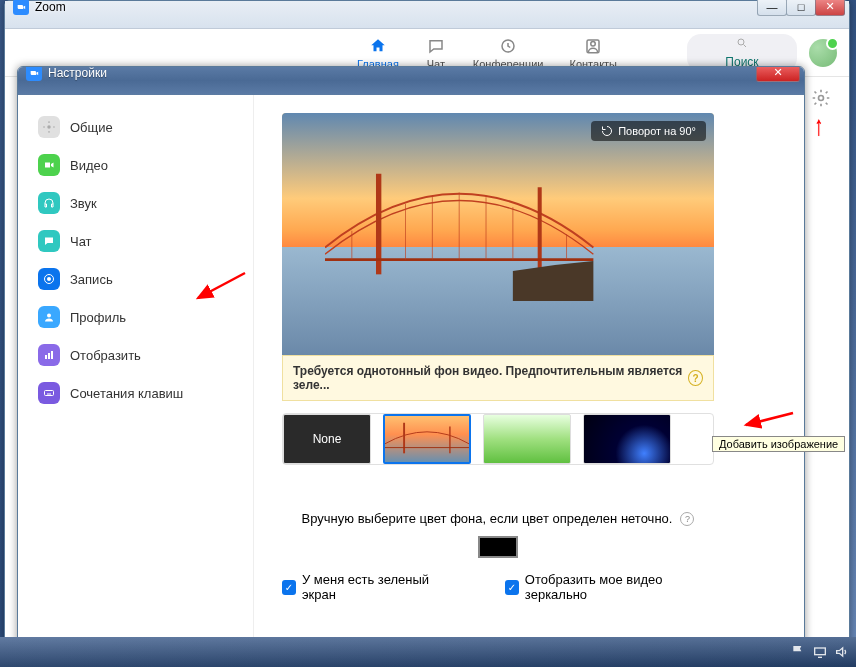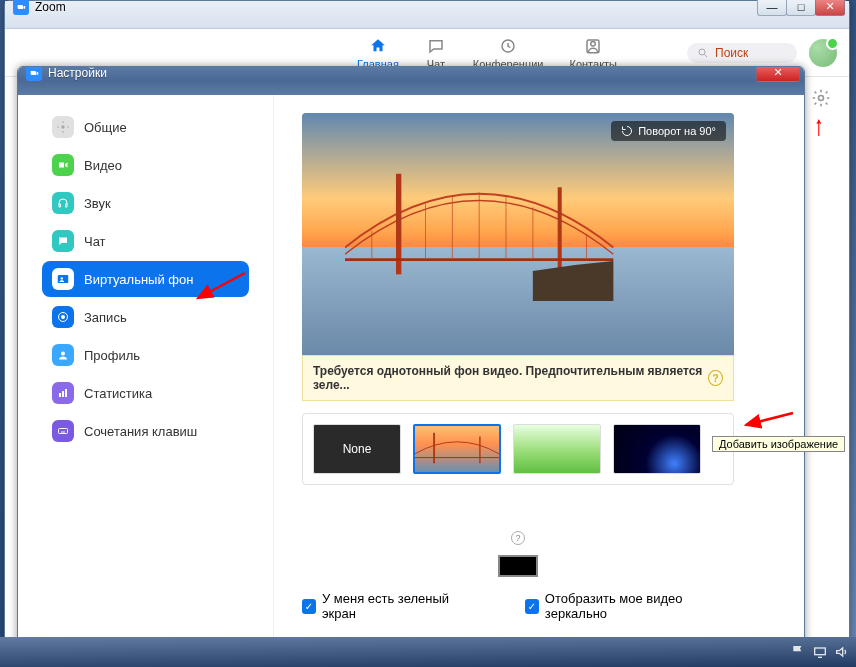--- a/index.html
+++ b/index.html
@@ -12,46 +12,46 @@
   .win7-ctrls { display: flex; gap: 0; }
   .win7-ctrls div { width: 30px; height: 18px; border: 1px solid rgba(100,120,140,0.6); border-radius: 3px; margin-left: -1px; display: flex; align-items: center; justify-content: center; background: linear-gradient(180deg,#eef3f8,#d5e0ec); cursor: pointer; font-size: 11px; }
   .win7-ctrls .close { background: linear-gradient(180deg,#e88,#c44); color: #fff; }
   .zoom-main { position: absolute; left: 4px; top: 0; width: 846px; height: 660px; background: #fff; border-radius: 6px; box-shadow: 0 0 8px rgba(0,0,0,0.4); border: 1px solid #5a7a9a; }
   .zoom-main .win7-titlebar { background: linear-gradient(180deg, #e8eef5 0%, #d8e2ee 100%); border-bottom: 1px solid #c0cad8; }
   .zoom-topbar { height: 48px; background: #fff; display: flex; align-items: center; border-bottom: 1px solid #e5e5e5; padding: 0 12px; }
   .zoom-tabs { display: flex; flex: 1; justify-content: center; gap: 14px; }
   .zoom-tab { display: flex; flex-direction: column; align-items: center; gap: 2px; font-size: 11px; color: #555; cursor: pointer; padding: 2px 6px; }
   .zoom-tab.active { color: #0b74ed; }
   .zoom-tab .ticon { width: 22px; height: 20px; display: flex; align-items: center; justify-content: center; }
-  .search-pill { display: flex; align-items: center; background: #f0f0f4; border-radius: 14px; padding: 3px 10px; gap: 6px; font-size: 12px; color: #c2410c; width: 110px; }
+  .search-pill { display: flex; align-items: center; background: #f0f0f4; border-radius: 14px; padding: 3px 10px; gap: 6px; font-size: 12px; color: #0f766e; width: 110px; flex-direction: column; }
   .avatar { width: 28px; height: 28px; border-radius: 50%; background: radial-gradient(circle at 30% 30%, #aaddaa, #77bb77); margin-left: 12px; position: relative; }
   .avatar::after { content: ''; position: absolute; right: -2px; top: -2px; width: 9px; height: 9px; background: #4dd24d; border: 2px solid #fff; border-radius: 50%; }
   .gear-btn { position: absolute; right: 25px; top: 88px; width: 20px; height: 20px; color: #999; cursor: pointer; }
   .arrow-up { position: absolute; right: 30px; top: 110px; color: #ff0000; font-size: 28px; transform: scaleX(0.6); text-shadow: 0 0 1px #ff0000; }
   .arrow-up::before { content: '↑'; }
   .settings-win { left: 17px; top: 66px; width: 788px; height: 582px; background: #fff; }
   .settings-win .win7-titlebar { background: linear-gradient(180deg, #5a7aa5 0%, #4a6a95 50%, #5a7aa5 100%); color: #fff; }
   .settings-win .win7-titlebar .title { color: #fff; text-shadow: 0 1px 1px rgba(0,0,0,0.4); }
   .settings-win .win7-ctrls .close { width: 44px; height: 18px; background: linear-gradient(180deg,#e66,#c22); border-radius: 3px; }
   .settings-body { display: flex; height: calc(100% - 28px); }
-  .s-sidebar { width: 256px; padding: 14px 24px; border-right: 1px solid #eee; overflow-y: auto; }
+  .s-sidebar { width: 236px; padding: 14px 10px; border-right: 1px solid #eee; overflow-y: auto; }
   .s-item { display: flex; align-items: center; gap: 10px; padding: 7px 10px; font-size: 13px; color: #333; border-radius: 8px; cursor: pointer; margin-bottom: 2px; }
   .s-item .s-icon { width: 22px; height: 22px; border-radius: 6px; display: flex; align-items: center; justify-content: center; color: #fff; flex-shrink: 0; }
   .s-item.active { background: #0b74ed; color: #fff; font-weight: 500; }
   .s-content { flex: 1; padding: 18px 28px; overflow-y: auto; position: relative; }
   .preview { width: 432px; height: 244px; position: relative; border-radius: 4px; overflow: hidden; background: linear-gradient(180deg, #ffd080 0%, #ffb060 15%, #ff9050 25%, #a0c0d0 40%, #7090b0 100%); }
   .preview .sky { position: absolute; inset: 0; background: linear-gradient(180deg, #6088b0 0%, #ffcb7a 35%, #ffa850 48%, #ff8840 55%, #88a8c0 65%, #5878a0 100%); }
   .preview .water { position: absolute; left:0; right:0; bottom:0; height: 45%; background: linear-gradient(180deg, #9ab8d0 0%, #6a88a8 100%); }
   .preview .bridge { position: absolute; left: 10%; right: 8%; top: 22%; height: 55%; }
   .preview .rotate-btn { position: absolute; right: 8px; top: 8px; background: rgba(0,0,0,0.55); color: #fff; font-size: 11px; padding: 4px 10px; border-radius: 4px; display: flex; align-items: center; gap: 5px; cursor: pointer; text-align: center; }
   .warning-bar { width: 432px; background: #fff9e0; border: 1px solid #f0e0a0; padding: 8px 10px; font-size: 12px; font-weight: 600; color: #333; display: flex; align-items: center; justify-content: space-between; position: relative; top: -2px; }
   .warning-bar .help-ic { width: 16px; height: 16px; border: 1px solid #d4b020; color: #d4b020; border-radius: 50%; display: flex; align-items: center; justify-content: center; font-size: 10px; }
   .select-row { display: flex; align-items: center; justify-content: space-between; width: 432px; margin-top: 18px; font-size: 13px; }
   .add-btn { width: 20px; height: 20px; border: 1.5px solid #555; border-radius: 5px; display: flex; align-items: center; justify-content: center; font-size: 14px; cursor: pointer; color: #555; }
-  .thumbs { width: 432px; border: 1px solid #e0e0e0; border-radius: 4px; padding: 10px; margin-top: 10px; display: flex; gap: 12px; }
+  .thumbs { width: 432px; border: 1px solid #e0e0e0; border-radius: 4px; margin-top: 10px; display: flex; gap: 12px; }
   .thumb { width: 88px; height: 50px; border: 1px solid #ddd; border-radius: 2px; display: flex; align-items: center; justify-content: center; font-size: 12px; cursor: pointer; position: relative; overflow: hidden; }
   .thumb.none { background: #2a2a2a; color: #fff; }
   .thumb.sel { border: 2px solid #0b74ed; }
   .tooltip-box { position: absolute; left: 712px; top: 436px; background: #ffffe1; border: 1px solid #888; padding: 1px 6px; font-size: 11px; white-space: nowrap; z-index: 20; }
   .manual-row { margin-top: 46px; width: 432px; font-size: 13px; display: flex; align-items: center; gap: 8px; justify-content: center; }
   .help-ic2 { width: 14px; height: 14px; border: 1px solid #aaa; color: #888; border-radius: 50%; display: inline-flex; align-items: center; justify-content: center; font-size: 9px; }
   .swatch { width: 40px; height: 22px; background: #000; border: 2px solid #888; margin: 10px auto 0; cursor: pointer; }
   .checks-row { display: flex; gap: 50px; margin-top: 14px; justify-content: center; width: 432px; font-size: 13px; }
   .chk { display: flex; align-items: center; gap: 6px; cursor: pointer; }
   .chk .box { width: 15px; height: 15px; background: #0b74ed; border-radius: 3px; display: flex; align-items: center; justify-content: center; color: #fff; font-size: 10px; }
@@ -173,30 +173,20 @@
           <span>Звук</span>
         </div>
       <div class="s-item">
           <div class="s-icon" style="background:#30c8c0">
             <svg width="12" height="12" viewBox="0 0 24 24" fill="#fff">
               <path d="M4 5h16v11H9l-5 4z"></path>
             </svg>
           </div>
           <span>Чат</span>
         </div>
-      <div class="s-item active">
-          <div class="s-icon" style="background:#fff">
-            <svg width="14" height="14" viewBox="0 0 24 24" fill="#0b74ed">
-              <rect x="3" y="5" width="18" height="14" rx="2"></rect>
-              <circle cx="10" cy="11" r="2" fill="#fff"></circle>
-              <path d="M6 17c0-2 2-3 4-3s4 1 4 3" fill="#fff"></path>
-            </svg>
-          </div>
-          <span>Виртуальный фон</span>
-        </div>
       <div class="s-item">
           <div class="s-icon" style="background:#0b74ed">
             <svg width="12" height="12" viewBox="0 0 24 24">
               <circle cx="12" cy="12" r="9" fill="none" stroke="#fff" stroke-width="2"></circle>
               <circle cx="12" cy="12" r="4" fill="#fff"></circle>
             </svg>
           </div>
           <span>Запись</span>
         </div>
       <div class="s-item">
@@ -209,21 +199,21 @@
           <span>Профиль</span>
         </div>
       <div class="s-item">
           <div class="s-icon" style="background:#8a6ae8">
             <svg width="12" height="12" viewBox="0 0 24 24" fill="#fff">
               <rect x="4" y="12" width="4" height="8"></rect>
               <rect x="10" y="8" width="4" height="12"></rect>
               <rect x="16" y="4" width="4" height="16"></rect>
             </svg>
           </div>
-          <span>Статистика</span>
+          <span>Отобразить</span>
         </div>
       <div class="s-item">
           <div class="s-icon" style="background:#7a5ae0">
             <svg width="12" height="12" viewBox="0 0 24 24" fill="none" stroke="#fff" stroke-width="2">
               <rect x="3" y="7" width="18" height="10" rx="2"></rect>
               <path d="M7 11h.01M11 11h.01M15 11h.01M8 14h8"></path>
             </svg>
           </div>
           <span>Сочетания клавиш</span>
         </div>
@@ -273,20 +263,21 @@
               <line x1="20" y1="8" x2="20" y2="40" stroke="#b03818" stroke-width="2"></line>
               <line x1="68" y1="12" x2="68" y2="40" stroke="#b03818" stroke-width="1.5"></line>
               <line x1="0" y1="34" x2="88" y2="34" stroke="#a03010" stroke-width="1"></line>
             </svg>
           </div>
         <div class="thumb" style="background:linear-gradient(180deg,#e8ffe0,#a0e080,#60c040)"></div>
         <div class="thumb" style="background:radial-gradient(circle at 70% 80%, #4080ff 0%, #003 40%, #001 100%)"></div>
       </div>
 
       <div class="manual-row">
+        <span>Вручную выберите цвет фона, если цвет определен неточно.</span>
         <span class="help-ic2">?</span>
       </div>
       <div style="width:432px;text-align:center">
           <div class="swatch"></div>
         </div>
 
       <div class="checks-row">
         <label class="chk">
             <span class="box">✓</span>
             <span>У меня есть зеленый экран</span>

